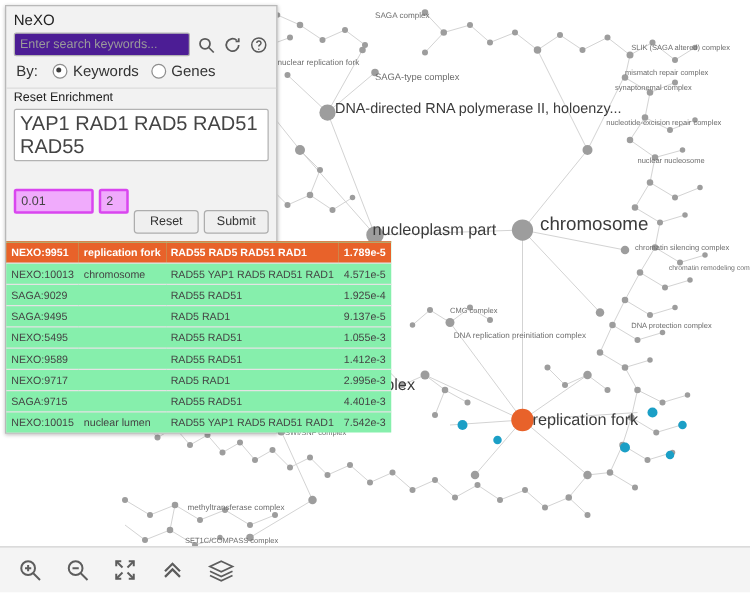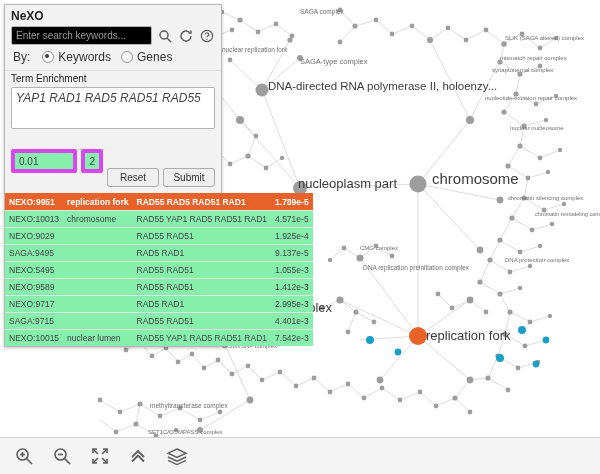--- a/index.html
+++ b/index.html
@@ -21,28 +21,28 @@
   .nlabel.big{fill:#3b3b3b;}
   
   #panel{
     position:absolute;left:4px;top:4px;width:216px;
     background:#f2f2f2;
     border:1px solid #b9b9b9;
     box-shadow:0 1px 3px rgba(0,0,0,.25);
     z-index:30;
   }
   #panel .ptitle{
-    font-size:12px;font-weight:bold;color:#222;
+    font-size:12px;font-weight:normal;color:#222;
     padding:4px 6px 3px 6px;
   }
   .searchrow{
     display:flex;align-items:center;padding:0 6px 5px 6px;gap:5px;
   }
   .searchbox{
-    flex:1;height:17px;background:#000000;border:1px solid #b3b3b3;
+    flex:1;height:17px;background:#4c1d95;border:1px solid #b3b3b3;
     border-radius:2px;display:flex;align-items:center;padding:0 4px;
     font-size:10px;color:#9a9a9a;
   }
   .iconbtn{
     width:16px;height:16px;display:flex;align-items:center;justify-content:center;
     color:#5a5a5a;
   }
   .iconbtn svg{display:block;}
   .radiorow{
     display:flex;align-items:center;gap:10px;padding:0 6px 6px 8px;font-size:12px;color:#333;
@@ -57,27 +57,27 @@
   }
   .radio.on .dot:after{
     content:"";position:absolute;left:2px;top:2px;width:4px;height:4px;border-radius:50%;
     background:#3c3c3c;
   }
   .sectiontitle{
     font-size:10px;color:#222;padding:2px 6px 3px 6px;border-top:1px solid #dcdcdc;
   }
   .textarea{
     margin:0 6px 6px 6px;height:34px;background:#fff;border:1px solid #b3b3b3;
-    border-radius:2px;font-size:12px;color:#444;padding:3px 4px;overflow:hidden;font-style:italic;
+    border-radius:2px;font-size:16px;color:#444;padding:3px 4px;overflow:hidden;
   }
   .threshrow{
     display:flex;align-items:center;gap:4px;padding:0 6px 6px 6px;
   }
   .tinput{
-    height:16px;background:#86efac;border:4px solid #d946ef;border-radius:2px;
+    height:16px;background:#f0abfc;border:2px solid #d946ef;border-radius:2px;
     font-size:10px;color:#444;display:flex;align-items:center;padding:0 4px;
   }
   .tinput.a{width:52px;}
   .tinput.b{flex:1;}
   .btn{
     height:17px;min-width:38px;padding:0 6px;background:#efefef;
     border:1px solid #adadad;border-radius:3px;font-size:10px;color:#333;
     display:flex;align-items:center;justify-content:center;margin-top:33px;
   }
   
@@ -529,21 +529,21 @@
     <span class="radio on">
       <span class="dot"></span>
       <span>Keywords</span>
     </span>
     <span class="radio">
       <span class="dot"></span>
       <span>Genes</span>
     </span>
   </div>
 
-  <div class="sectiontitle">Term Enrichment</div>
+  <div class="sectiontitle">Reset Enrichment</div>
   <div class="textarea">YAP1 RAD1 RAD5 RAD51 RAD55</div>
 
   <div class="threshrow">
     <div class="tinput a">0.01</div>
     <div class="tinput b">2</div>
     <div class="btn">Reset</div>
     <div class="btn">Submit</div>
   </div>
 
   <table class="res">
@@ -554,21 +554,21 @@
           <td class="c2">RAD55 RAD5 RAD51 RAD1</td>
           <td class="c3">1.789e-5</td>
         </tr>
         <tr>
           <td class="c0">NEXO:10013</td>
           <td class="c1">chromosome</td>
           <td class="c2">RAD55 YAP1 RAD5 RAD51 RAD1</td>
           <td class="c3">4.571e-5</td>
         </tr>
         <tr>
-          <td class="c0">NEXO:9029</td>
+          <td class="c0">SAGA:9029</td>
           <td class="c1"></td>
           <td class="c2">RAD55 RAD51</td>
           <td class="c3">1.925e-4</td>
         </tr>
         <tr>
           <td class="c0">SAGA:9495</td>
           <td class="c1"></td>
           <td class="c2">RAD5 RAD1</td>
           <td class="c3">9.137e-5</td>
         </tr>

